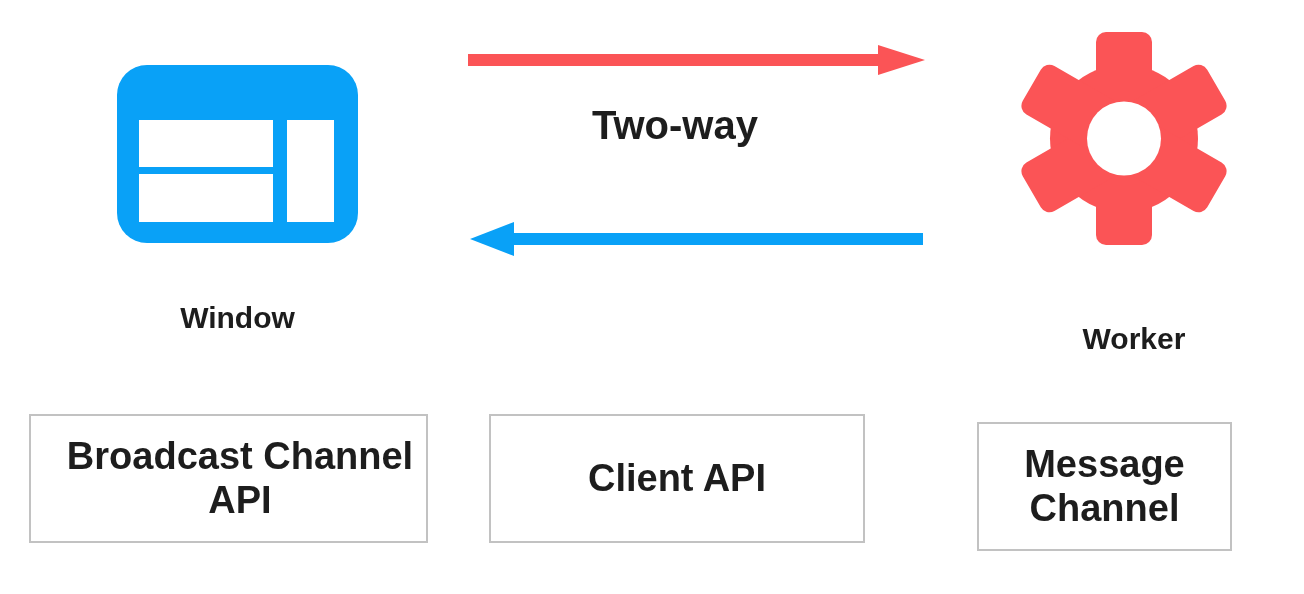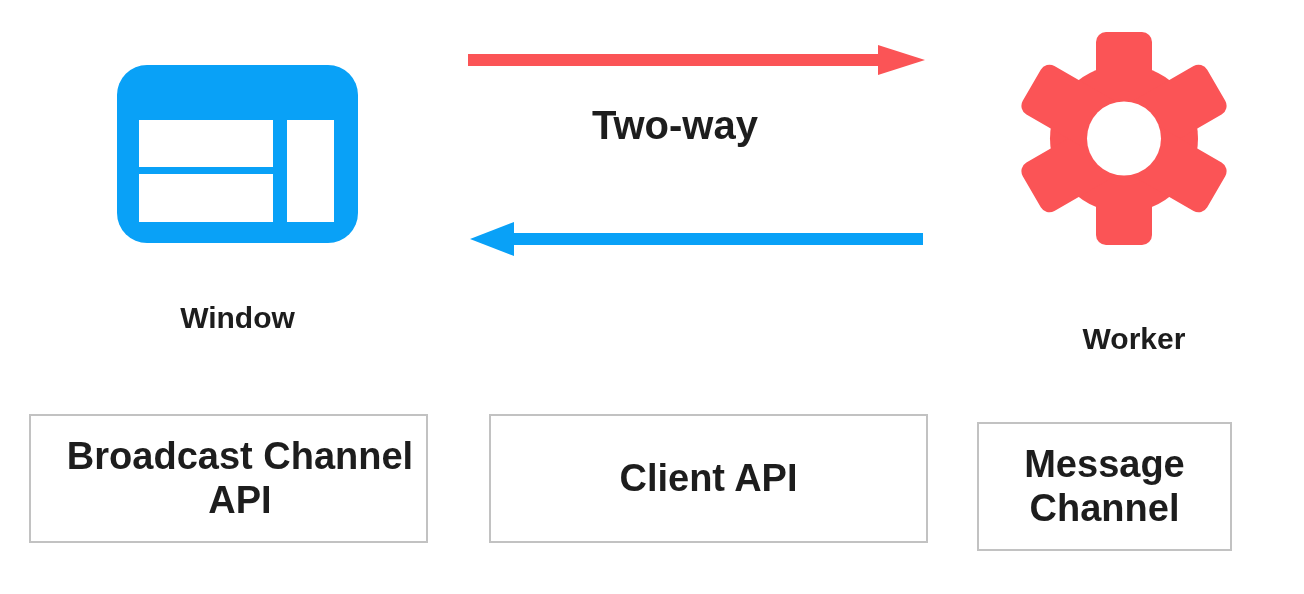--- a/index.html
+++ b/index.html
@@ -34,21 +34,21 @@
 
   
   .comm-heading{left:495px;top:99px;width:360px;text-align:center;color:var(--text);
     font-weight:bold;font-size:40px;line-height:1.32;}
   .comm-heading span{display:block;}
 
   
   .api-box{border:2px solid var(--border);background:#fff;display:flex;align-items:center;justify-content:center;
     text-align:center;color:var(--text);font-weight:bold;font-size:38px;line-height:1.15;padding:0 10px;}
   .box-broadcast{left:29px;top:414px;width:399px;height:129px;padding-left:33px;}
-  .box-client{left:489px;top:414px;width:439px;height:129px;}
+  .box-client{left:489px;top:414px;width:376px;height:129px;}
   .box-message{left:977px;top:422px;width:255px;height:129px;}
 </style>
 </head>
 <body>
 
 <div class="stage">
 
   <div class="abs window-icon">
     <div class="pane pane-top"></div>
     <div class="pane pane-bottom"></div>

